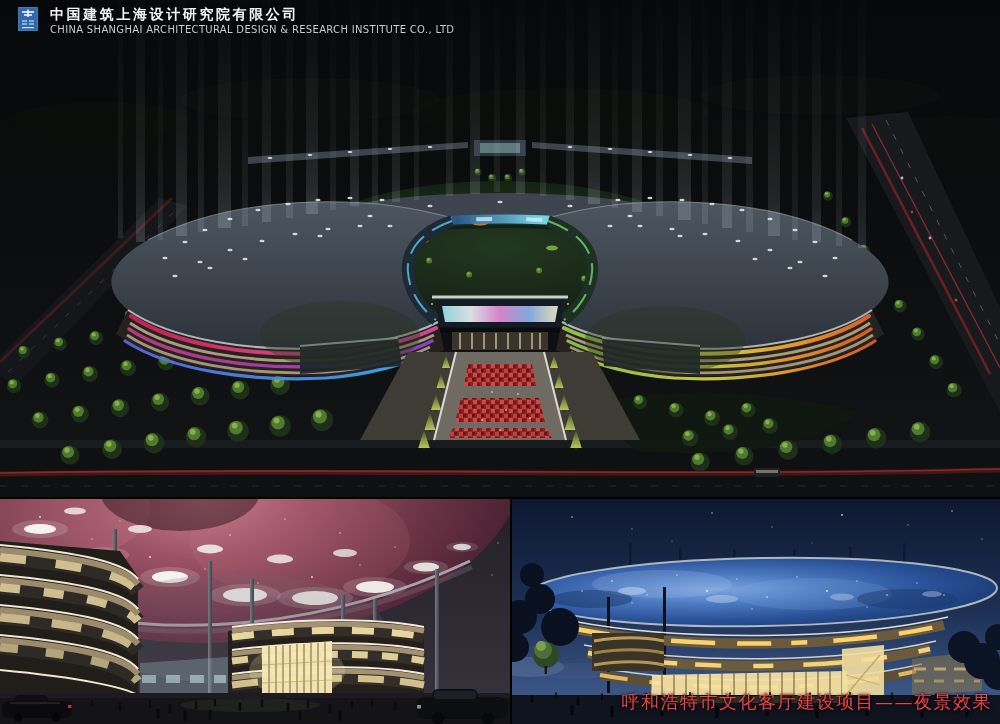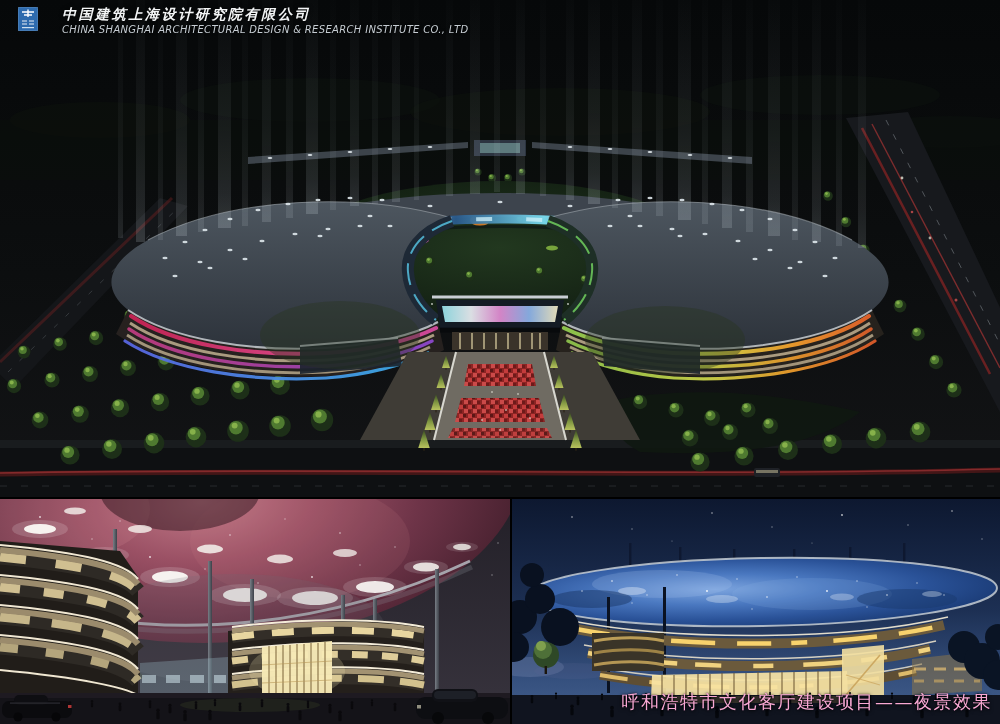--- a/index.html
+++ b/index.html
@@ -3,27 +3,27 @@
 <meta charset="utf-8">
 <style>
   html,body{margin:0;padding:0;background:#000;}
   .canvas{position:relative;width:1000px;height:724px;background:#000;overflow:hidden;
           font-family:"DejaVu Sans","Liberation Sans",sans-serif;}
   .panel{position:absolute;overflow:hidden;background:#000;}
   .p-aerial{left:0;top:0;width:1000px;height:497px;}
   .p-canopy{left:0;top:499px;width:510px;height:225px;}
   .p-elev{left:512px;top:499px;width:488px;height:225px;}
   .panel svg{display:block;width:100%;height:100%;}
-  .brand{position:absolute;left:18px;top:7px;display:flex;align-items:flex-start;gap:24px;z-index:6;font-style:italic;}
+  .brand{position:absolute;left:18px;top:7px;display:flex;align-items:flex-start;gap:12px;z-index:6;}
   .brand .logo{width:20px;height:24px;flex:0 0 auto;}
   .brand .cn{font-size:14px;font-weight:700;letter-spacing:2.6px;color:#f3f5f6;
              text-shadow:0 0 4px rgba(0,0,0,.9);line-height:1.1;white-space:nowrap;}
   .brand .en{font-size:10px;letter-spacing:.32px;color:#c6cdd3;margin-top:2px;
              text-shadow:0 0 3px rgba(0,0,0,.9);white-space:nowrap;}
-  .caption{position:absolute;right:8px;bottom:10px;font-size:18px;color:#f9a8d4;
+  .caption{position:absolute;right:8px;bottom:10px;font-size:18px;color:#ef4444;
            letter-spacing:1.5px;white-space:nowrap;z-index:6;
            text-shadow:0 1px 4px rgba(0,0,0,.9),0 0 2px rgba(0,0,0,.8);}
 </style>
 </head>
 <body>
 
 <div class="canvas">
 
   <section class="panel p-aerial">
     <svg viewBox="0 0 1000 497">

